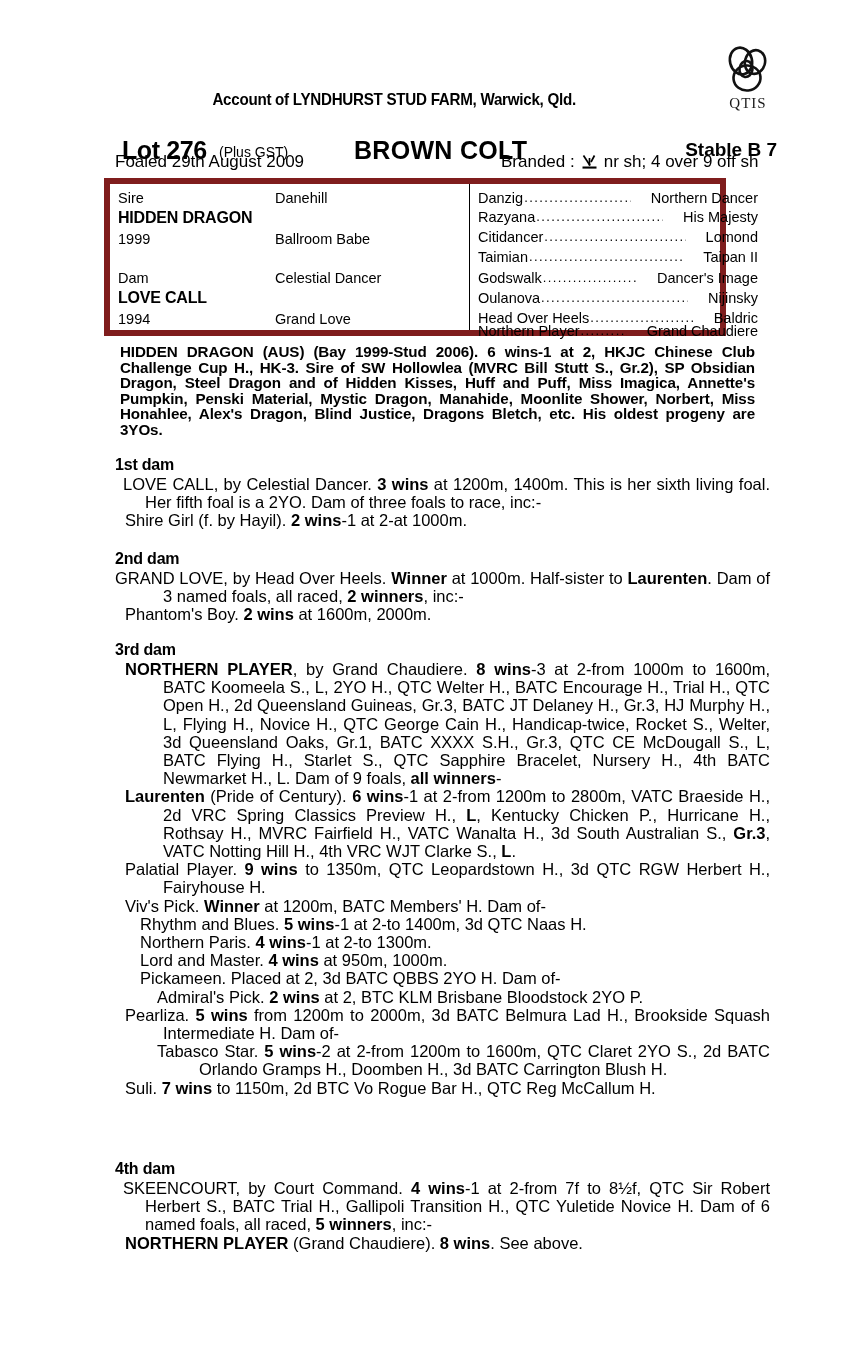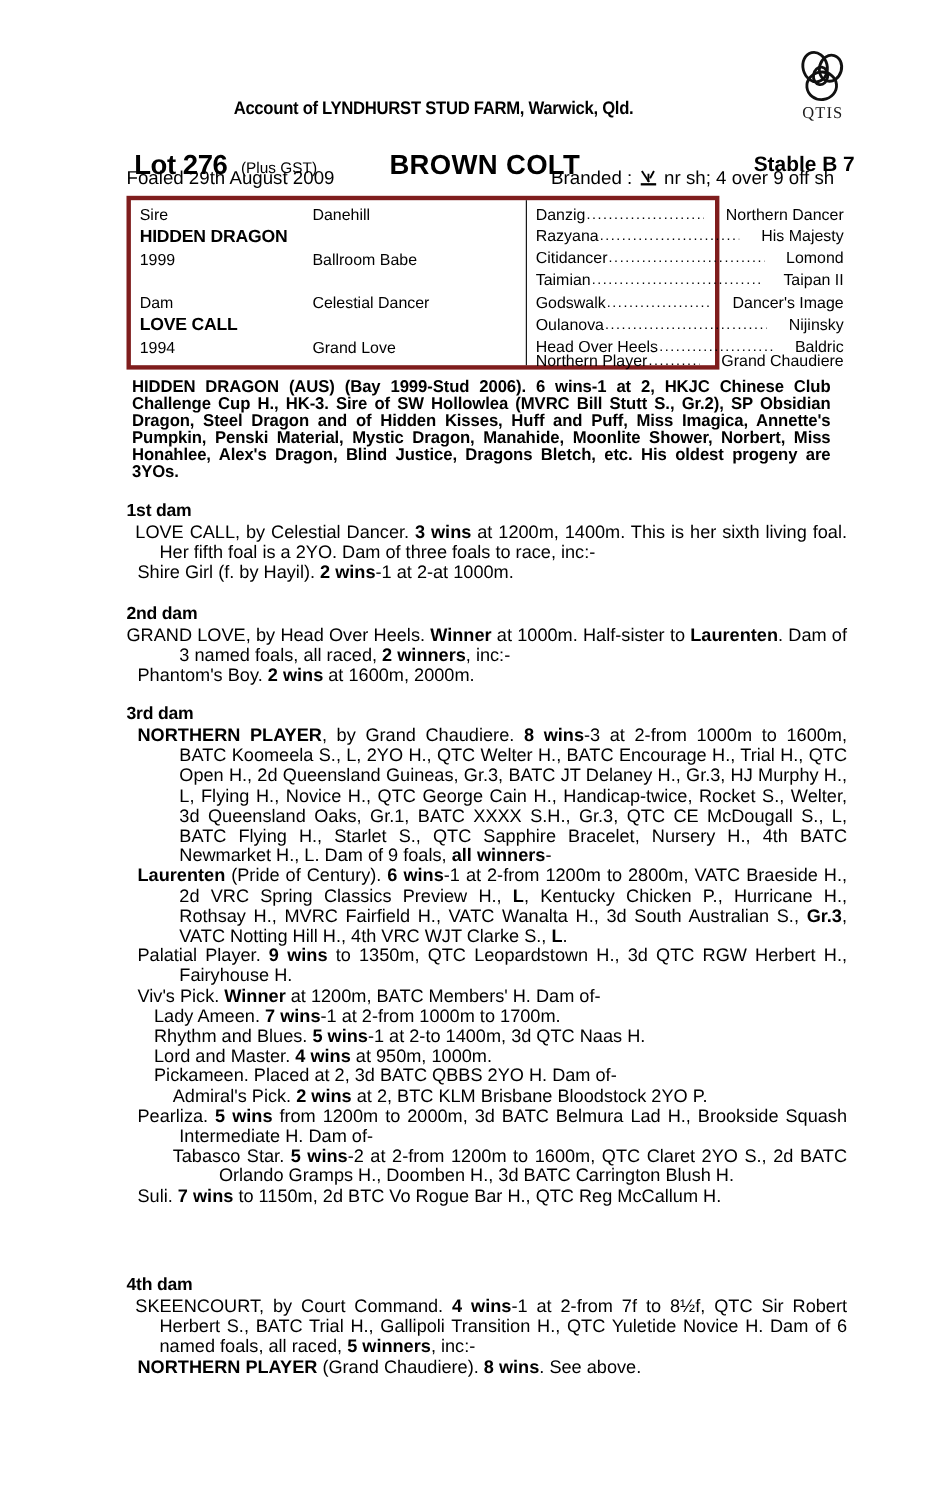--- a/index.html
+++ b/index.html
@@ -125,24 +125,24 @@
     height: 18px;
     position: relative;
     margin: 0 4px 0 5px;
     vertical-align: baseline;
   }
 
   
   .ped-box {
     position: absolute;
     top: 178px;
-    left: 115px;
-    width: 539px;
+    left: 104px;
+    width: 622px;
     height: 158px;
-    border: 4px solid #7f1d1d;
+    border: 6px solid #7f1d1d;
     box-sizing: border-box;
   }
   .ped-grid {
     position: relative;
     width: 100%;
     height: 100%;
     font-size: 14.5px;
   }
   .ped-col-sep {
     position: absolute;
@@ -357,22 +357,22 @@
     <div class="ln hang-b">GRAND LOVE, by Head Over Heels. <b>Winner</b> at 1000m. Half-sister to <b>Laurenten</b>. Dam of 3 named foals, all raced, <b>2 winners</b>, inc:-</div>
     <div class="ln nojust i2">Phantom's Boy. <b>2 wins</b> at 1600m, 2000m.</div>
   </div>
 
   <div class="dam-section" style="top:641px">
     <div class="dam-head">3rd dam</div>
     <div class="ln i2"><b>NORTHERN PLAYER</b>, by Grand Chaudiere. <b>8 wins</b>-3 at 2-from 1000m to 1600m, BATC Koomeela S., L, 2YO H., QTC Welter H., BATC Encourage H., Trial H., QTC Open H., 2d Queensland Guineas, Gr.3, BATC JT Delaney H., Gr.3, HJ Murphy H., L, Flying H., Novice H., QTC George Cain H., Handicap-twice, Rocket S., Welter, 3d Queensland Oaks, Gr.1, BATC XXXX S.H., Gr.3, QTC CE McDougall S., L, BATC Flying H., Starlet S., QTC Sapphire Bracelet, Nursery H., 4th BATC Newmarket H., L. Dam of 9 foals, <b>all winners</b>-</div>
     <div class="ln i2"><b>Laurenten</b> (Pride of Century). <b>6 wins</b>-1 at 2-from 1200m to 2800m, VATC Braeside H., 2d VRC Spring Classics Preview H., <b>L</b>, Kentucky Chicken P., Hurricane H., Rothsay H., MVRC Fairfield H., VATC Wanalta H., 3d South Australian S., <b>Gr.3</b>, VATC Notting Hill H., 4th VRC WJT Clarke S., <b>L</b>.</div>
     <div class="ln i2">Palatial Player. <b>9 wins</b> to 1350m, QTC Leopardstown H., 3d QTC RGW Herbert H., Fairyhouse H.</div>
     <div class="ln nojust i2">Viv's Pick. <b>Winner</b> at 1200m, BATC Members' H. Dam of-</div>
-    <div class="ln nojust i3">Lady Ameen. <b>7 wins</b>-1 at 2-from 1000m to 1700m.</div>
     <div class="ln nojust i3">Rhythm and Blues. <b>5 wins</b>-1 at 2-to 1400m, 3d QTC Naas H.</div>
+    <div class="ln nojust i3">Northern Paris. <b>4 wins</b>-1 at 2-to 1300m.</div>
     <div class="ln nojust i3">Lord and Master. <b>4 wins</b> at 950m, 1000m.</div>
     <div class="ln nojust i3">Pickameen. Placed at 2, 3d BATC QBBS 2YO H. Dam of-</div>
     <div class="ln nojust i4">Admiral's Pick. <b>2 wins</b> at 2, BTC KLM Brisbane Bloodstock 2YO P.</div>
     <div class="ln i2">Pearliza. <b>5 wins</b> from 1200m to 2000m, 3d BATC Belmura Lad H., Brookside Squash Intermediate H. Dam of-</div>
     <div class="ln i4">Tabasco Star. <b>5 wins</b>-2 at 2-from 1200m to 1600m, QTC Claret 2YO S., 2d BATC Orlando Gramps H., Doomben H., 3d BATC Carrington Blush H.</div>
     <div class="ln nojust i2">Suli. <b>7 wins</b> to 1150m, 2d BTC Vo Rogue Bar H., QTC Reg McCallum H.</div>
   </div>
 
   <div class="dam-section" style="top:1160px">
     <div class="dam-head">4th dam</div>

